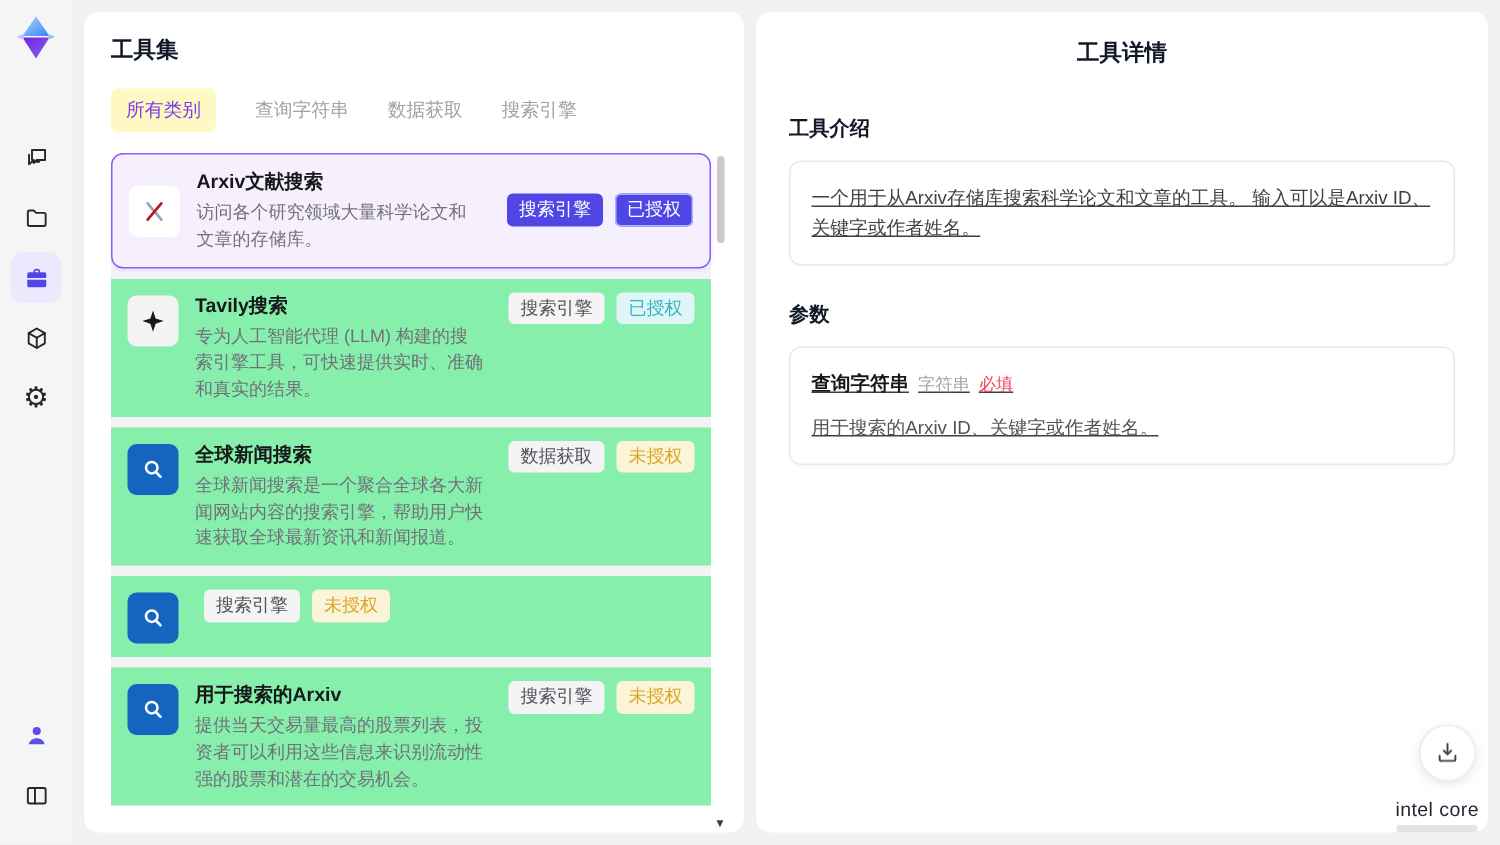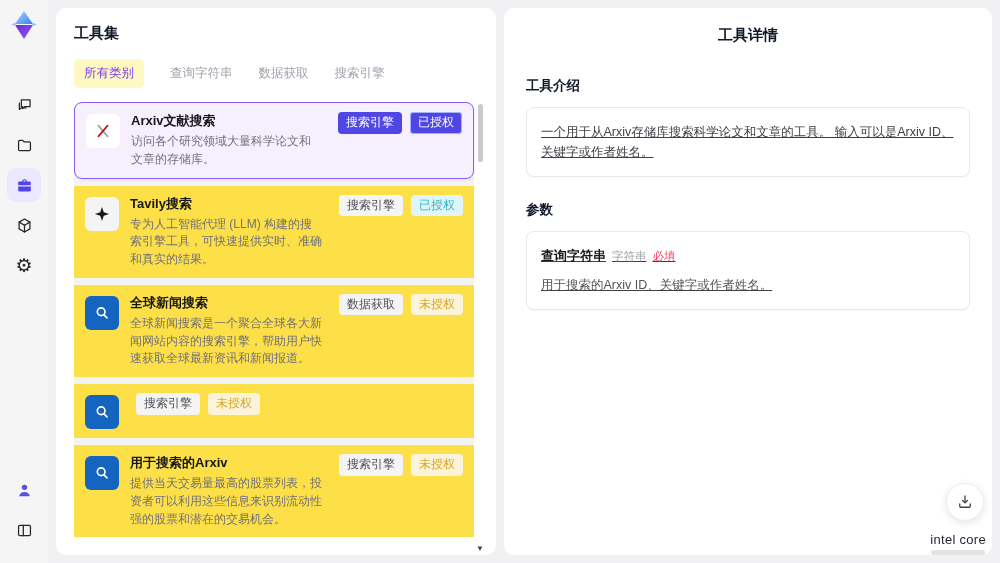--- a/index.html
+++ b/index.html
@@ -41,26 +41,27 @@
   .tab.active {
     background:#fef9c3; color:#7C3AED; font-weight:500;
     padding:6px 10px; border-radius:5px;
   }
 
   
   .list-wrap { position:relative; flex:1; overflow:hidden; padding-right:10px; }
   .tool-list { background:#F3F3F5; border-radius:8px; }
   .card {
     display:flex; align-items:flex-start; gap:11px;
-    background:#fde047; padding:9px 11px; margin-bottom:7px;
+    background:#86efac; padding:9px 11px; margin-bottom:7px;
   }
   .card:first-child { border-radius:8px; }
   .card.selected {
     background:#F6F0FE; border:1.5px solid #8B5CF6; border-radius:8px;
     box-shadow:0 1px 3px rgba(124,58,237,.12);
+    align-items:center;
   }
   .tool-icon {
     width:34px; height:34px; border-radius:6px; flex:none;
     display:grid; place-items:center; margin-top:2px; background:#F4F4F5;
   }
   .tool-icon.white { background:#FFFFFF; }
   .tool-icon.blue { background:#1565C0; }
   .tool-icon svg { width:20px; height:20px; }
   .card-body { flex:1; min-width:0; }
   .card-title { font-size:13px; font-weight:bold; color:#18181B; margin-bottom:3px; }

